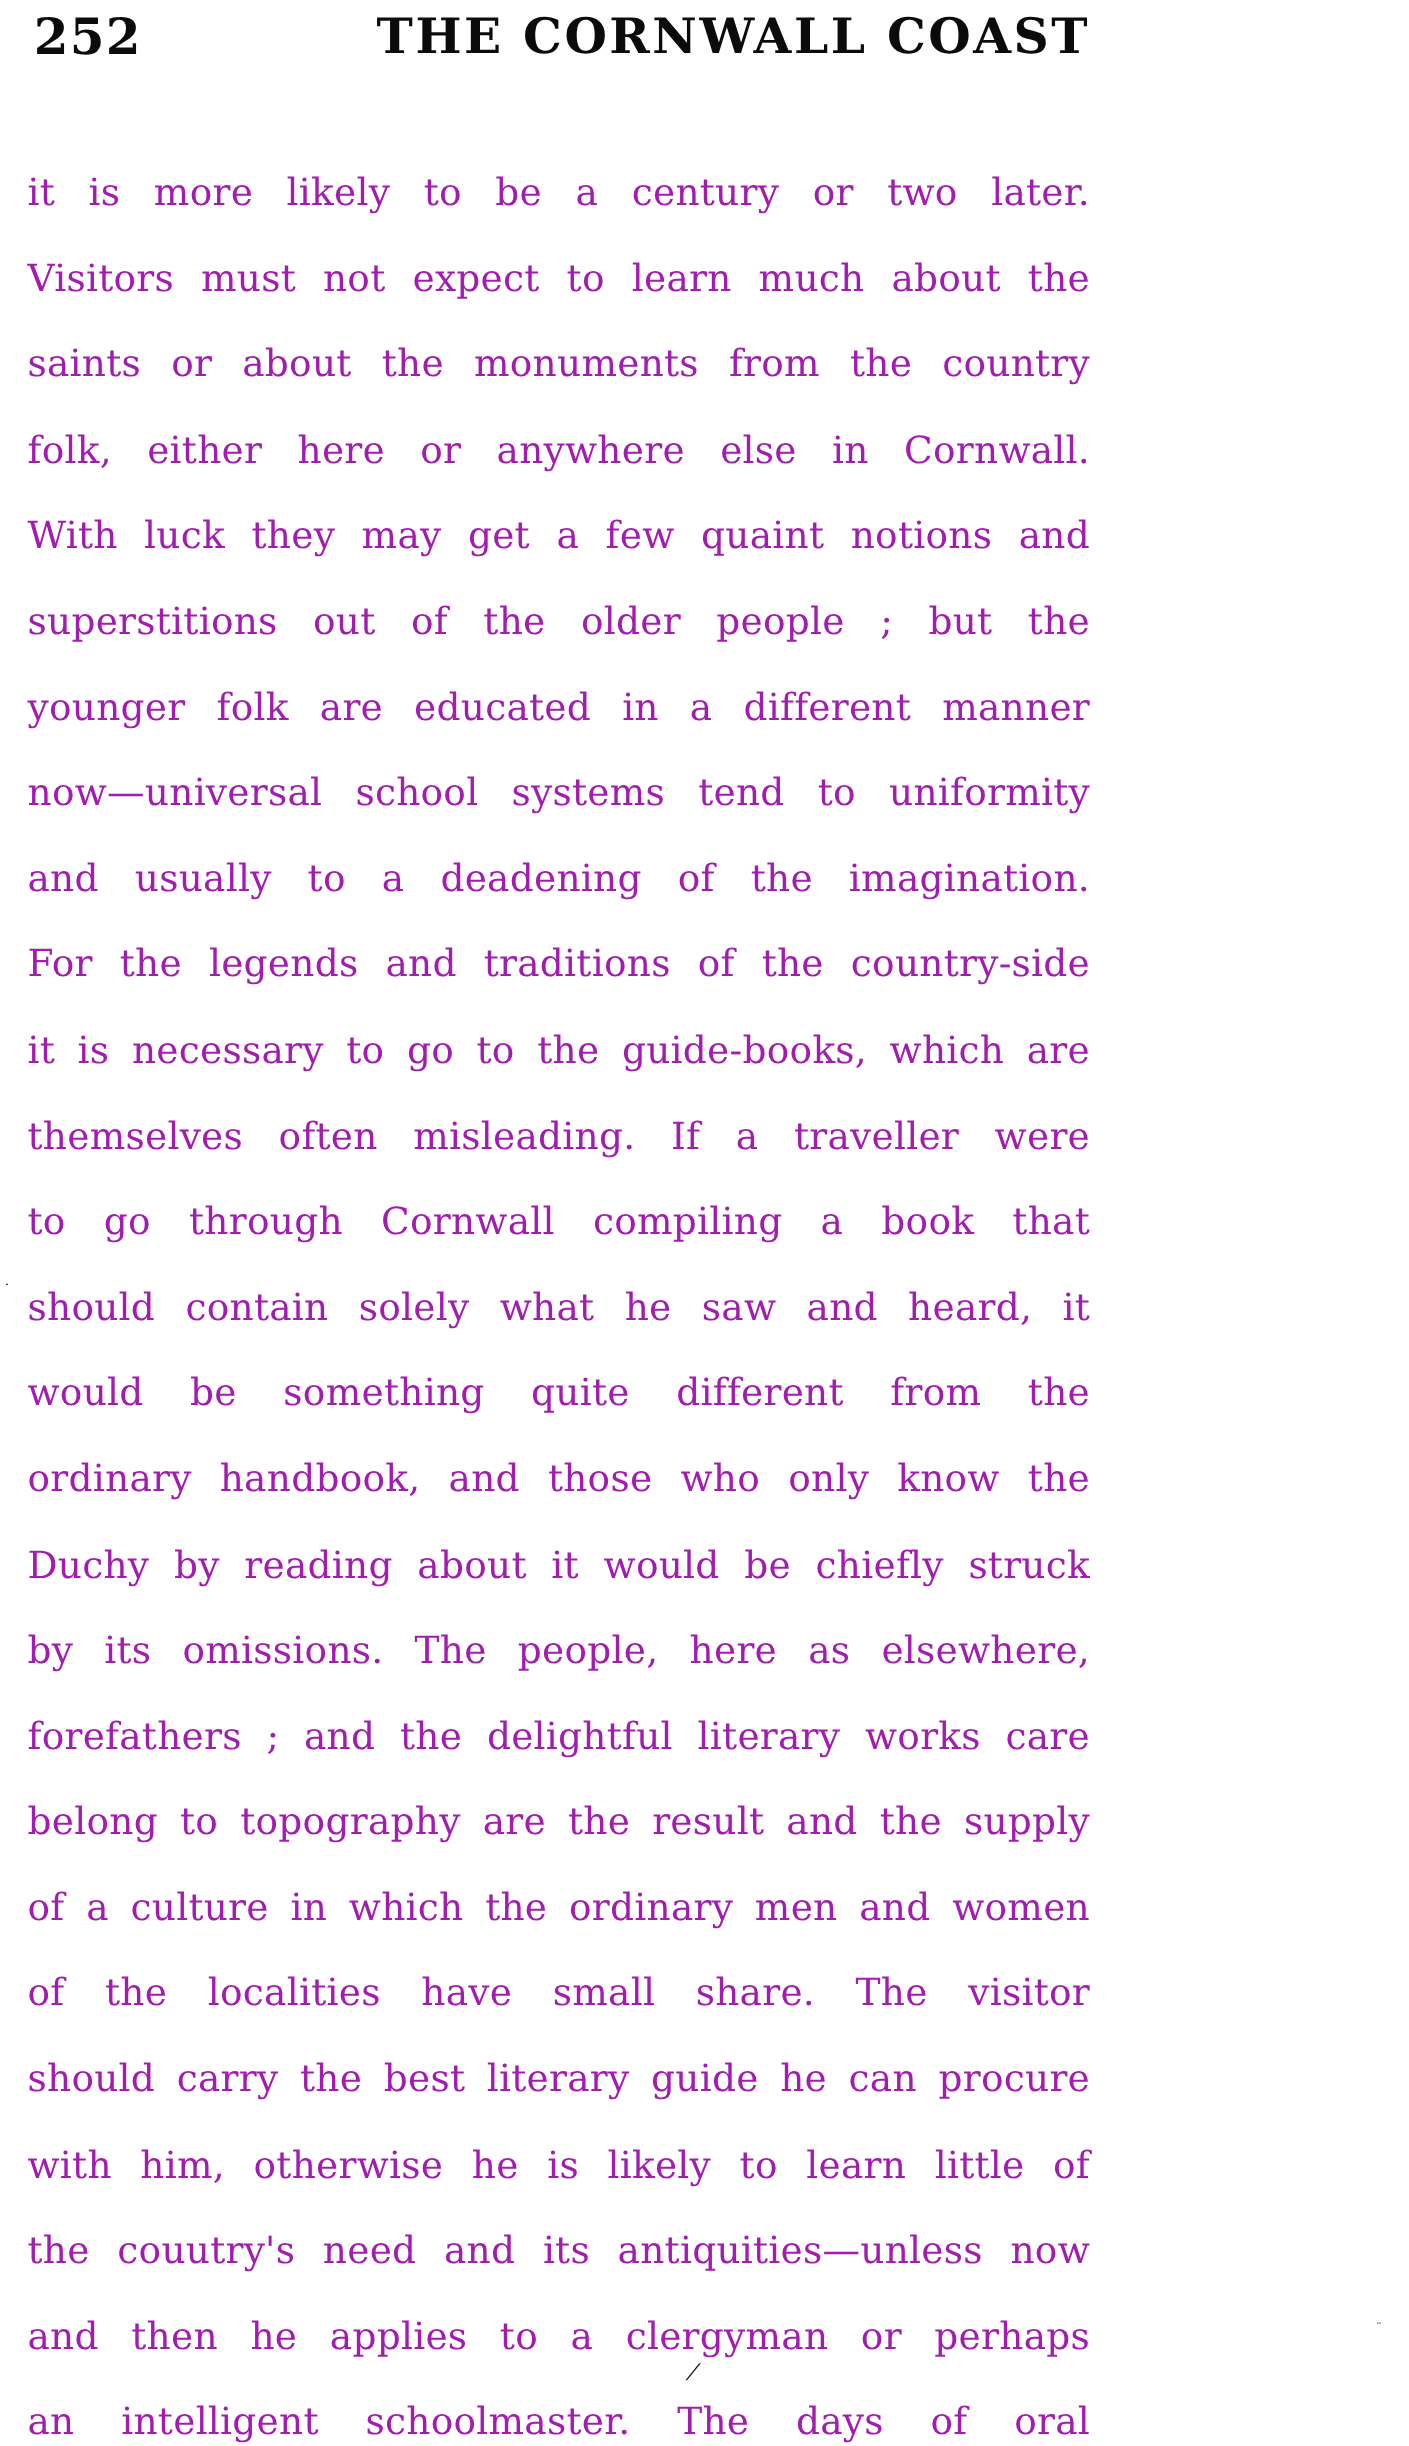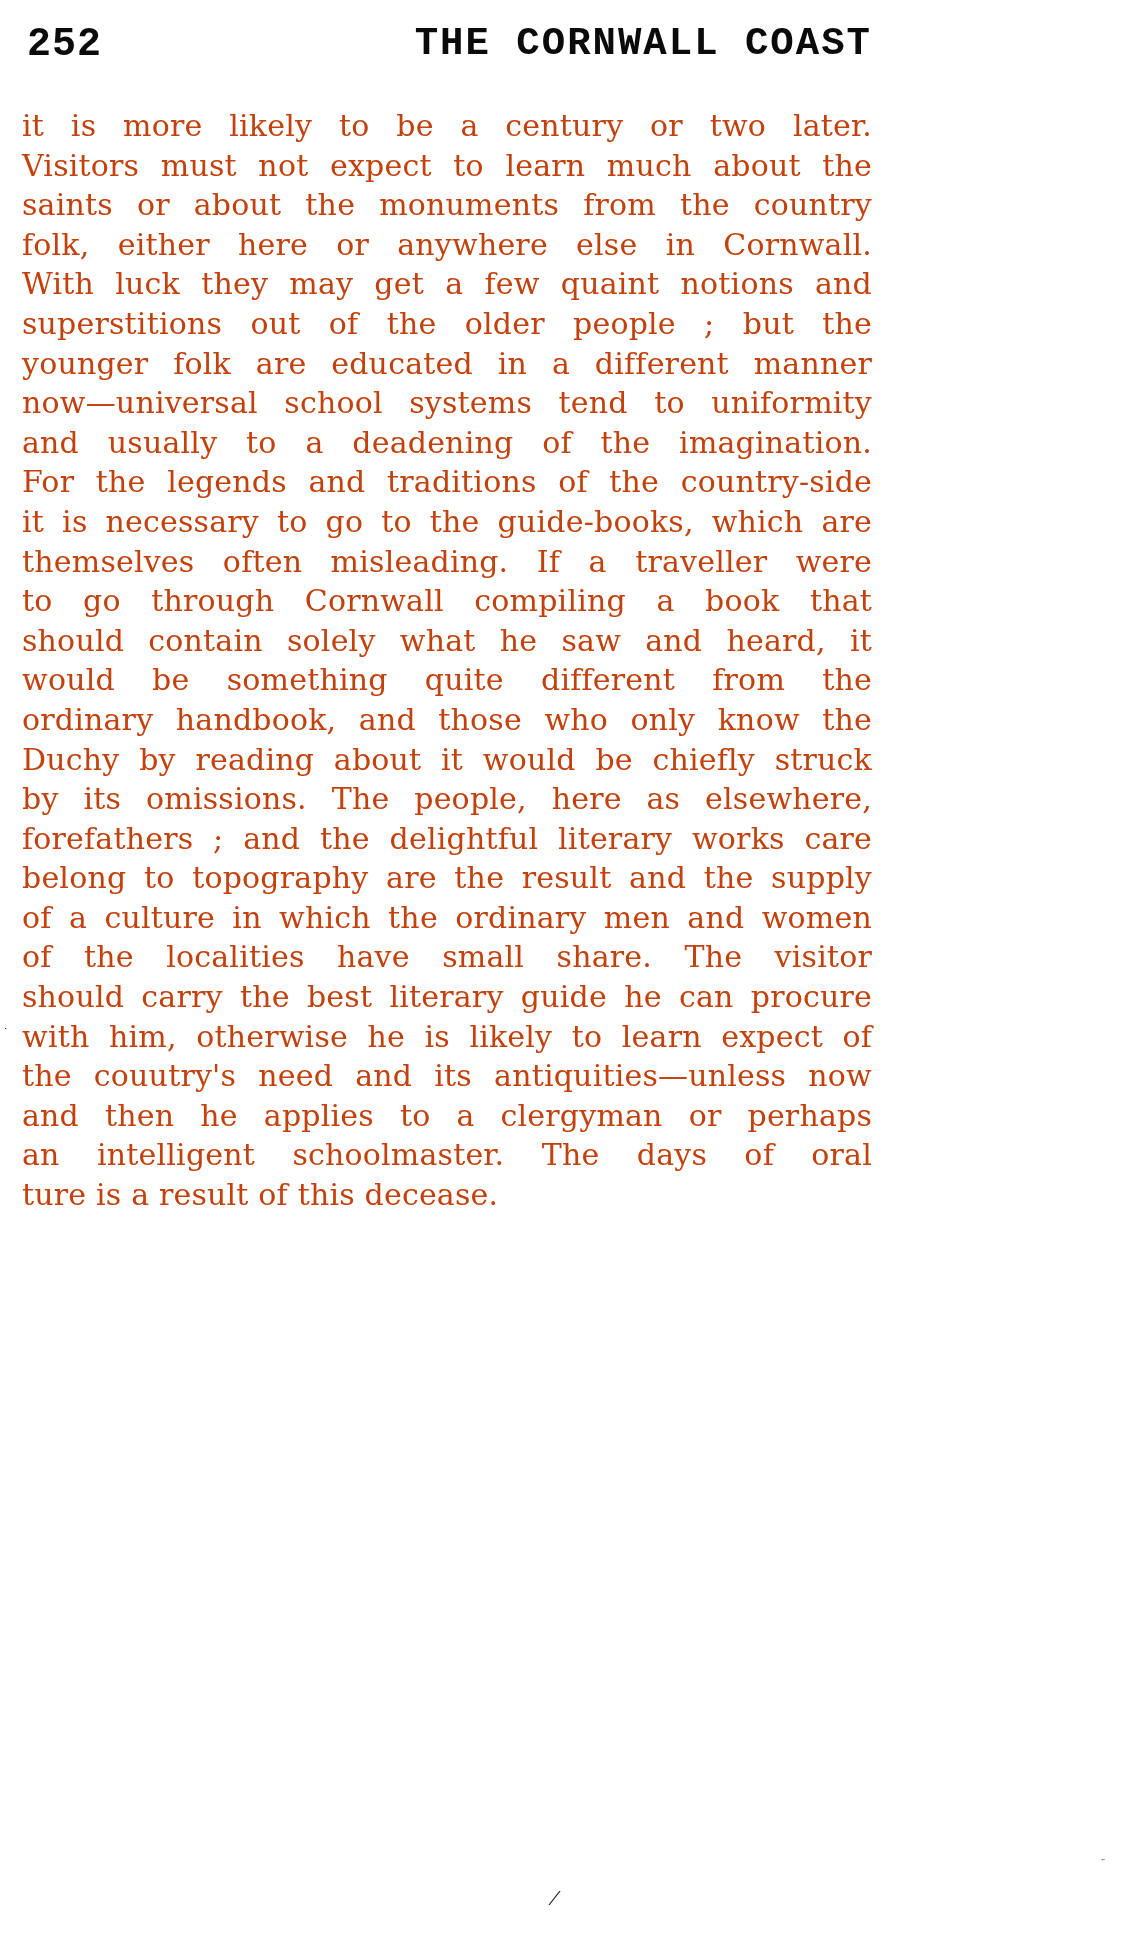--- a/index.html
+++ b/index.html
@@ -11,25 +11,24 @@
     position: relative;
     width: 1127px;
     height: 1957px;
     background: #ffffff;
     color: #0b0b0b;
     font-family: "DejaVu Serif", "Liberation Serif", serif;
     overflow: hidden;
   }
   .header {
     position: absolute;
-    top: 22px;
+    top: 6px;
     left: 0;
     width: 982px;
     height: 56px;
-    font-family: Liberation Mono, monospace;
   }
   .pagenum {
     position: absolute;
     left: 27px;
     top: 0;
     font-size: 40px;
     font-weight: 700;
     letter-spacing: 1px;
     color: #0b0b0b;
   }
@@ -52,21 +51,22 @@
     width: 850px;
   }
   .line {
     font-size: 30px;
     line-height: 39.6px;
     height: 39.6px;
     white-space: normal;
     text-align: justify;
     text-align-last: justify;
     letter-spacing: 0.2px;
-    color: #c2410c;
+    color: #a21caf;
+    margin-top: 29px;
   }
   .line:last-child {
     text-align: center;
     text-align-last: left;
   }
   .stray-mark {
     position: absolute;
     font-size: 18px;
     color: #111;
     font-style: italic;
@@ -101,21 +101,21 @@
       <div class="line">should contain solely what he saw and heard, it</div>
       <div class="line">would be something quite different from the</div>
       <div class="line">ordinary handbook, and those who only know the</div>
       <div class="line">Duchy by reading about it would be chiefly struck</div>
       <div class="line">by its omissions.  The people, here as elsewhere,</div>
       <div class="line">forefathers ; and the delightful literary works care</div>
       <div class="line">belong to topography are the result and the supply</div>
       <div class="line">of a culture in which the ordinary men and women</div>
       <div class="line">of the localities have small share.  The visitor</div>
       <div class="line">should carry the best literary guide he can procure</div>
-      <div class="line">with him, otherwise he is likely to learn expect of</div>
+      <div class="line">with him, otherwise he is likely to learn little of</div>
       <div class="line">the couutry's need and its antiquities—unless now</div>
       <div class="line">and then he applies to a clergyman or perhaps</div>
       <div class="line">an intelligent schoolmaster.  The days of oral</div>
       <div class="line">ture is a result of this decease.</div>
     </div>
 
   <span class="stray-mark mark-0">⁄</span>
   <span class="stray-mark mark-1">¨</span>
   <span class="stray-mark mark-2">.</span>
 </div>

